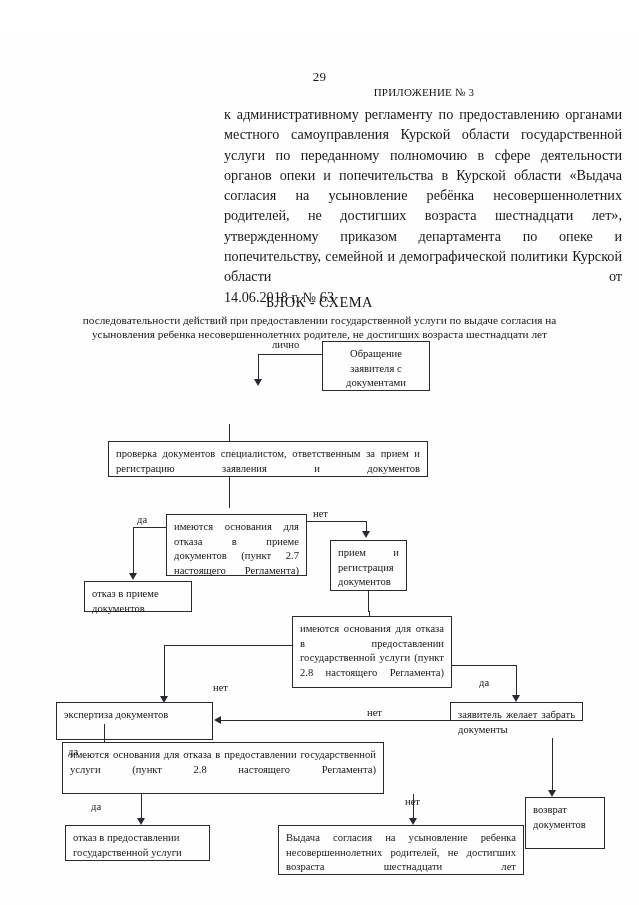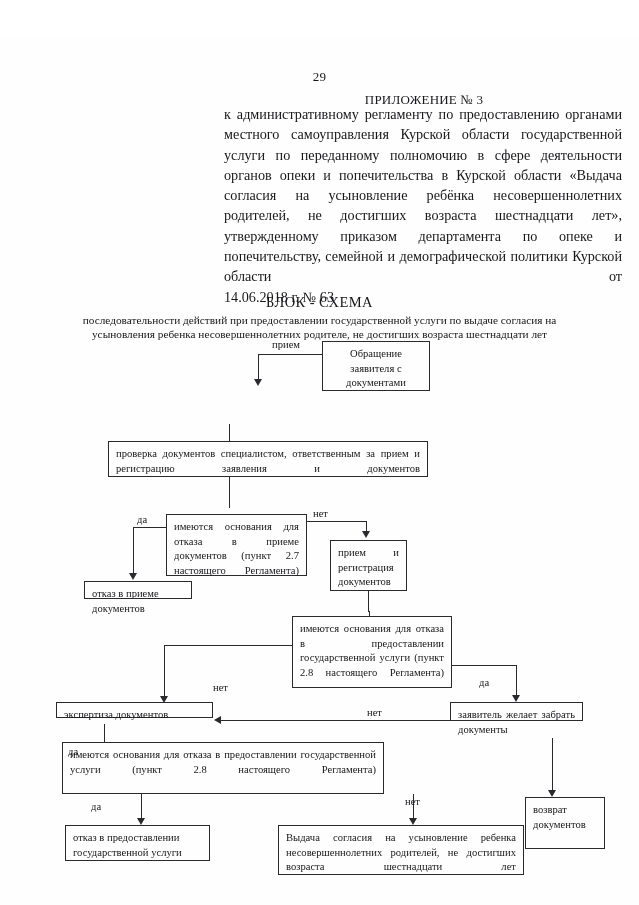--- a/index.html
+++ b/index.html
@@ -10,22 +10,22 @@
     color:#17171a;
   }
   .page{position:absolute;inset:0;width:639px;height:905px;background:#fefefe;margin-top:36px;}
 
   
   .page-number{
     position:absolute;left:0;top:33px;width:639px;text-align:center;
     font-size:13px;letter-spacing:.3px;
   }
   .appendix-title{
-    position:absolute;left:224px;top:56px;width:400px;
-    text-align:center;font-size:13px;letter-spacing:.2px;
+    position:absolute;left:224px;top:50px;width:400px;
+    text-align:center;font-size:11px;letter-spacing:.2px;
   }
   .header-block{
     position:absolute;left:224px;top:68px;width:398px;
     font-size:14.2px;line-height:20.3px;
     text-align:justify;text-align-last:justify;
     hyphens:none;
   }
   .header-block .lastline{text-align-last:left;}
 
   
@@ -72,21 +72,21 @@
     <span class="lastline" style="display:block">14.06.2018 г. № 63</span>
   </div>
 
   <div class="chart-title">БЛОК - СХЕМА</div>
   <div class="chart-sub">последовательности действий при предоставлении государственной услуги по выдаче согласия на усыновления ребенка несовершеннолетних родителе, не достигших возраста шестнадцати лет</div>
 
   <div class="fc">
 
     <div class="box center" style="left:322px;top:305px;width:108px;height:50px;">Обращение заявителя с документами</div>
 
-    <div class="lbl" style="left:272px;top:303px;">прием</div>
+    <div class="lbl" style="left:272px;top:303px;">лично</div>
 
     <div class="ln h" style="left:258px;top:318px;width:64px;"></div>
     <div class="ln v" style="left:258px;top:318px;height:27px;"></div>
     <div class="arw down" style="left:253.8px;top:343px;"></div>
 
 
     <div class="ln v" style="left:229px;top:388px;height:17px;"></div>
 
     <div class="box" style="left:108px;top:405px;width:320px;height:36px;">проверка документов специалистом, ответственным за прием и регистрацию заявления и документов</div>
 
@@ -99,39 +99,39 @@
     <div class="ln v" style="left:133px;top:491px;height:48px;"></div>
     <div class="arw down" style="left:128.8px;top:537px;"></div>
 
     <div class="lbl" style="left:313px;top:472px;">нет</div>
     <div class="ln h" style="left:307px;top:485px;width:60px;"></div>
     <div class="ln v" style="left:366px;top:485px;height:12px;"></div>
     <div class="arw down" style="left:362.3px;top:495px;"></div>
 
     <div class="box" style="left:330px;top:504px;width:77px;height:51px;">прием и регистрация документов</div>
 
-    <div class="box left" style="left:84px;top:545px;width:108px;height:18px;">отказ в приеме документов</div>
+    <div class="box left" style="left:84px;top:545px;width:108px;height:31px;">отказ в приеме документов</div>
 
     <div class="ln v" style="left:368px;top:555px;height:21px;"></div>
     <div class="ln h" style="left:368px;top:575px;width:2px;"></div>
     <div class="ln v" style="left:369px;top:575px;height:5px;"></div>
 
     <div class="box" style="left:292px;top:580px;width:160px;height:72px;">имеются основания для отказа в предоставлении государственной услуги (пункт 2.8 настоящего Регламента)</div>
 
     <div class="lbl" style="left:213px;top:646px;">нет</div>
     <div class="ln h" style="left:164px;top:609px;width:128px;"></div>
     <div class="ln v" style="left:164px;top:609px;height:53px;"></div>
     <div class="arw down" style="left:159.8px;top:660px;"></div>
 
     <div class="lbl" style="left:479px;top:641px;">да</div>
     <div class="ln h" style="left:452px;top:629px;width:65px;"></div>
     <div class="ln v" style="left:516px;top:629px;height:32px;"></div>
     <div class="arw down" style="left:511.8px;top:659px;"></div>
 
-    <div class="box left" style="left:56px;top:666px;width:157px;height:16px;">экспертиза документов</div>
+    <div class="box left" style="left:56px;top:666px;width:157px;height:38px;">экспертиза документов</div>
 
     <div class="box" style="left:450px;top:666px;width:133px;height:19px;">заявитель желает забрать документы</div>
 
     <div class="lbl" style="left:367px;top:671px;">нет</div>
     <div class="ln h" style="left:221px;top:684px;width:229px;"></div>
     <div class="arw left" style="left:214px;top:679.8px;"></div>
 
     <div class="ln v" style="left:104px;top:688px;height:18px;"></div>
 
     <div class="box" style="left:62px;top:706px;width:322px;height:52px;">имеются основания для отказа в предоставлении государственной услуги (пункт 2.8 настоящего Регламента)</div>

